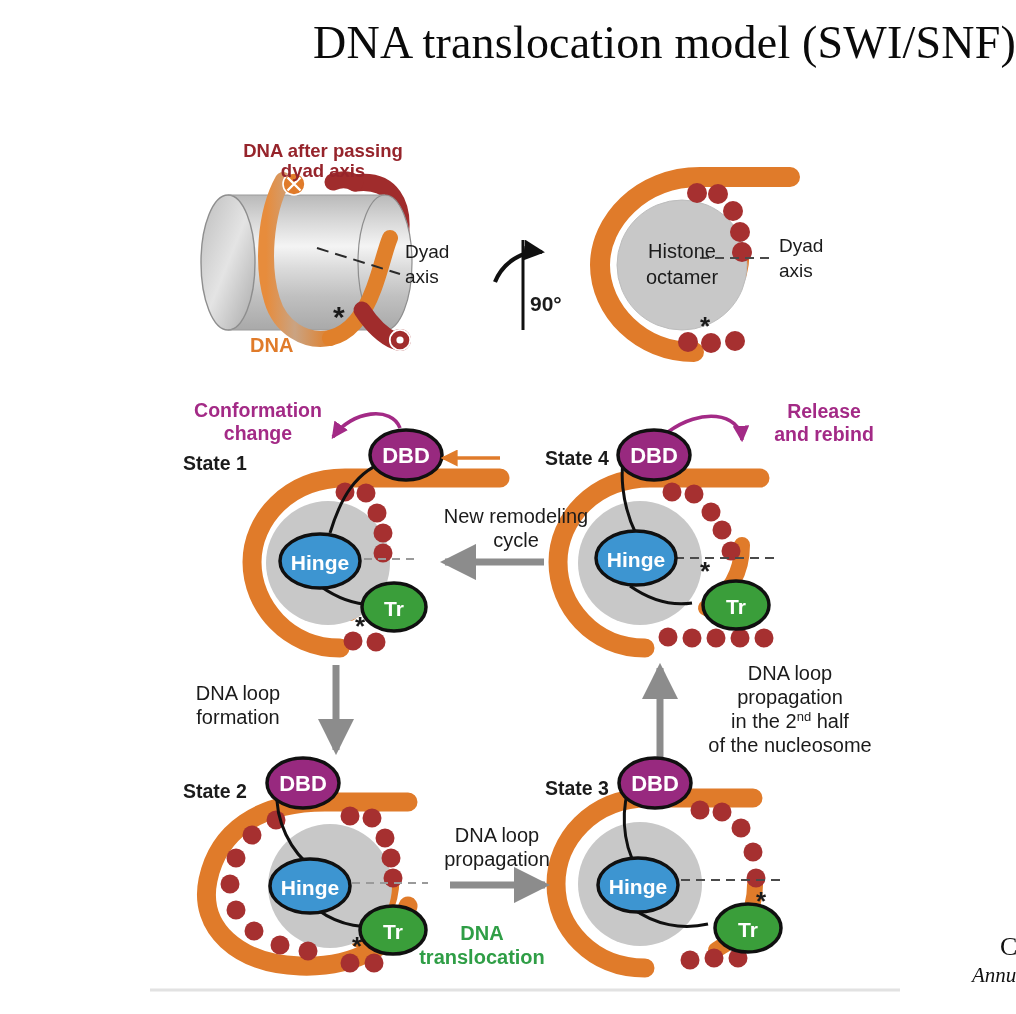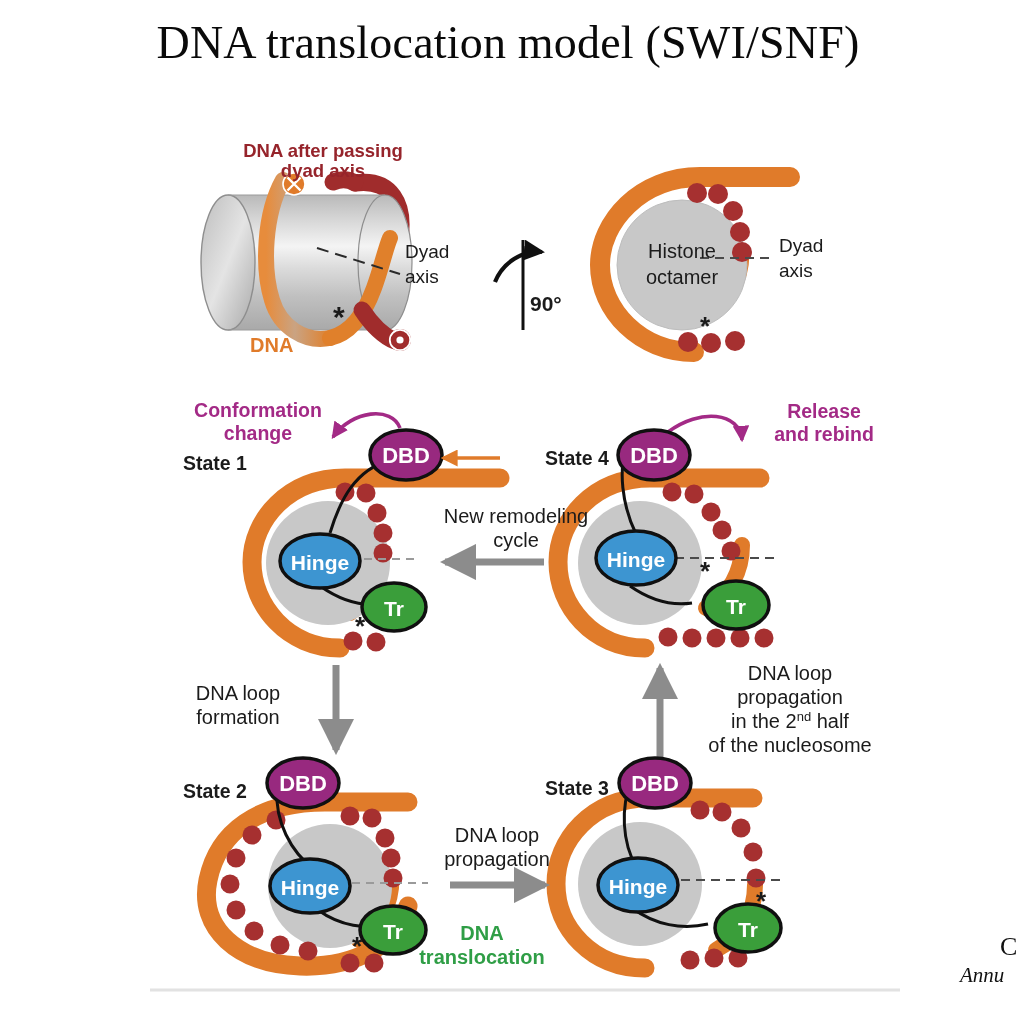--- a/index.html
+++ b/index.html
@@ -8,21 +8,21 @@
     background:#ffffff;
     font-family:"Liberation Sans", sans-serif;
     overflow:hidden;
     position:relative;
   }
   #stage{position:absolute;left:0;top:0;width:1016px;height:1014px;}
 
   .title{
     position:absolute;
     left:0; top:16px; width:1016px;
-    text-align:center;
+    text-align:right;
     font-family:"Liberation Serif", serif;
     font-size:46px;
     color:#0a0a0a;
     letter-spacing:0.2px;
     white-space:nowrap;
   }
 
   svg.fig{position:absolute;left:0;top:0;width:1016px;height:1014px;}
 
   
@@ -34,20 +34,21 @@
   .t-green{font-family:"Liberation Sans", sans-serif;fill:#2f9e46;}
   .t-white{font-family:"Liberation Sans", sans-serif;font-weight:bold;fill:#ffffff;}
 
   .cite{
     position:absolute;
     font-family:"Liberation Serif", serif;
     font-style:italic;
     font-size:21px;
     color:#111;
     white-space:nowrap;
+    margin-left:12px;
   }
   .cite-c{
     position:absolute;
     font-family:"Liberation Serif", serif;
     font-size:26px;
     color:#111;
     white-space:nowrap;
   }
 </style>
 </head>

